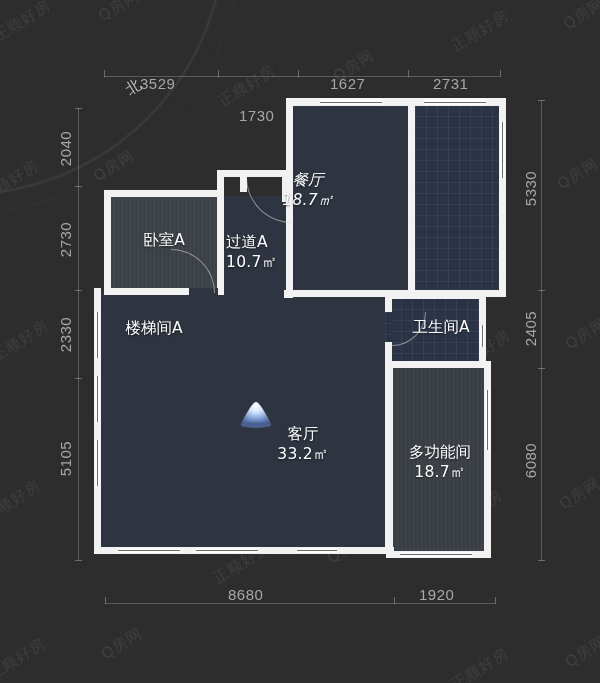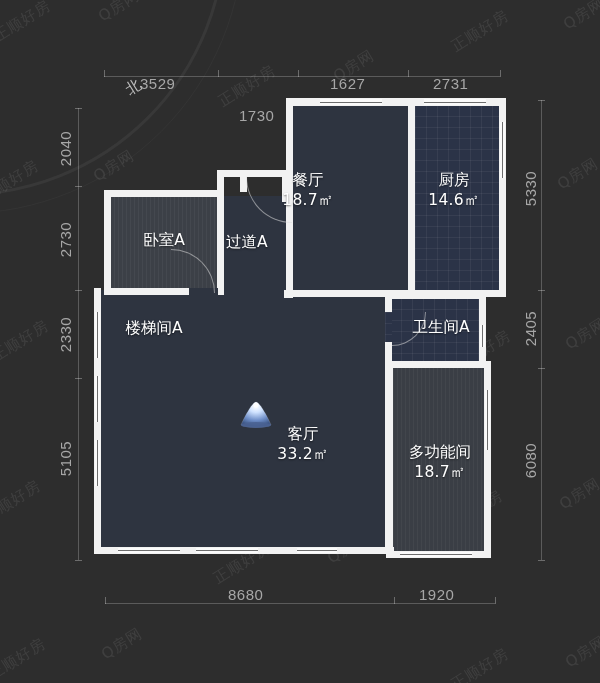--- a/index.html
+++ b/index.html
@@ -334,36 +334,33 @@
 
   <div class="room fill-tile" style="left:385px; top:312px; width:7px; height:30px;"></div>
   <div class="door" style="left:392px; top:312px; width:34px; height:34px; border-radius:0 0 100% 0; border-top:none; border-left:none;"></div>
 
   <div class="wall" style="left:386px; top:361px; width:7px; height:197px;"></div>
   <div class="wall" style="left:484px; top:361px; width:7px; height:197px;"></div>
   <div class="window v" style="left:485px; top:390px; width:5px; height:60px;"></div>
   <div class="wall" style="left:386px; top:551px; width:105px; height:7px;"></div>
   <div class="window h" style="left:400px; top:552px; width:72px; height:5px;"></div>
 
-  <div class="label" style="left:268px; top:170px; width:80px;">
+  <div class="label" style="left:268px; top:170px; width:80px;font-style:italic;">
     <span class="nm">餐厅</span>
     <span class="ar">18.7㎡</span>
   </div>
 
-  <div class="label" style="left:414px; top:170px; width:80px;">
-    <span class="nm">厨房</span>
-    <span class="ar">14.6㎡</span>
-  </div>
 
   <div class="label single" style="left:124px; top:230px; width:80px;">
     <span class="nm">卧室A</span>
   </div>
 
   <div class="label" style="left:226px; top:232px; width:82px; text-align:left;">
     <span class="nm">过道A</span>
+    <span class="ar">10.7㎡</span>
   </div>
 
   <div class="label single" style="left:104px; top:318px; width:100px;">
     <span class="nm">楼梯间A</span>
   </div>
 
   <div class="label single" style="left:396px; top:317px; width:90px;">
     <span class="nm">卫生间A</span>
   </div>
 

